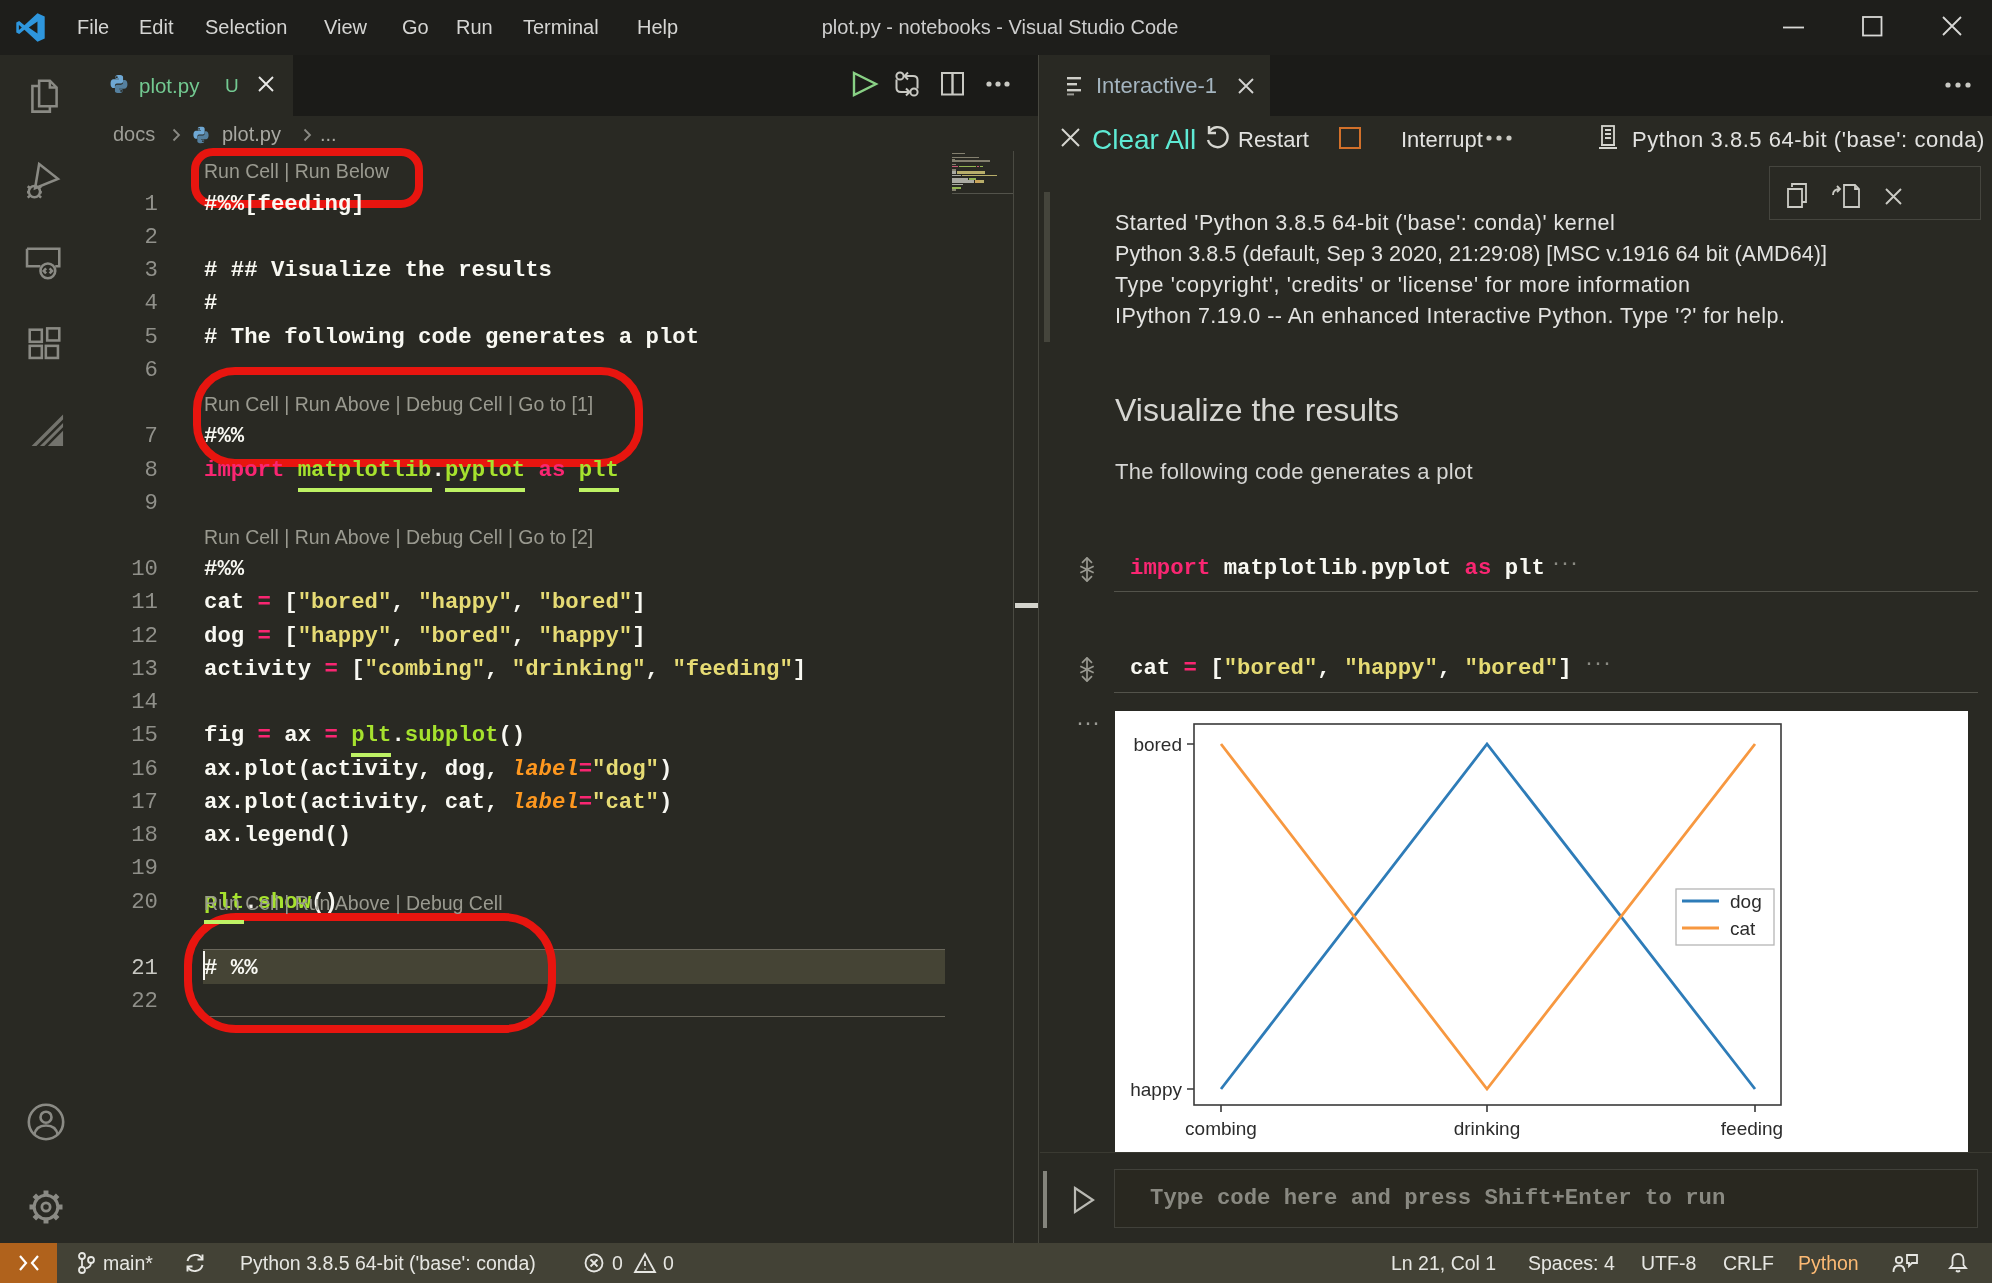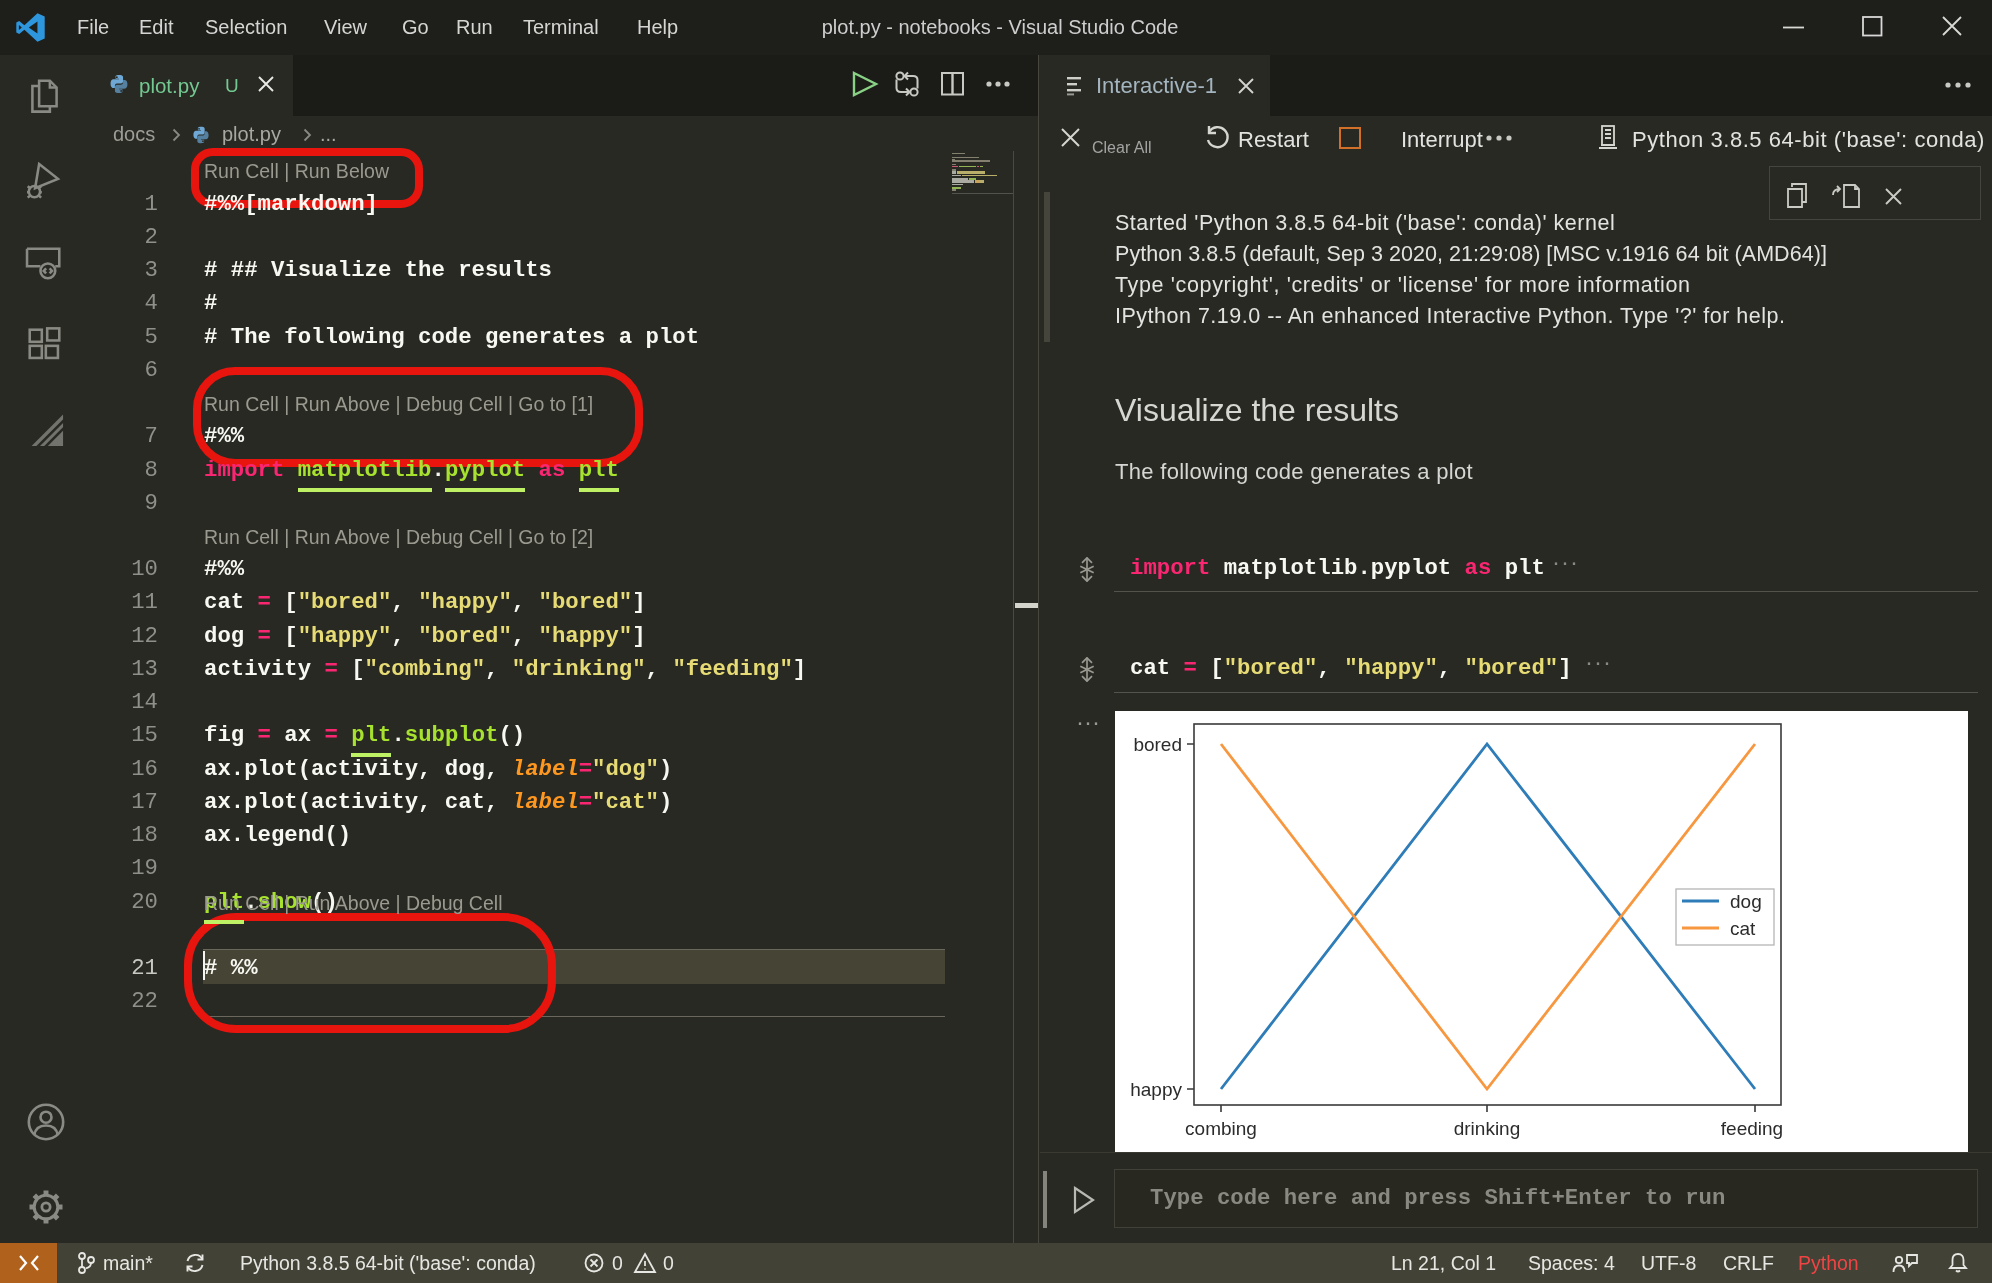--- a/index.html
+++ b/index.html
@@ -104,21 +104,21 @@
   <svg class="abs" style="left:301px;top:127px;" width="12" height="16" viewBox="0 0 12 16">
       <path d="M3.5 2.5 9 8 3.5 13.5" stroke="#8a8a84" stroke-width="1.8" fill="none"></path>
     </svg>
   <div class="abs" style="left:320px;top:116px;height:36px;line-height:36px;font-size:20px;color:#a8a8a2;">...</div>
 
   
   <div id="codearea" style="position:relative;z-index:3;">
     <div class="cl" style="top:154.4px;">Run Cell | Run Below</div>
     <div class="crow" style="top:187.6px;">
         <span class="ln">1</span>
-        <span class="cd c">#%%[markdown]</span>
+        <span class="cd c">#%%[feeding]</span>
       </div>
     <div class="crow" style="top:220.9px;">
         <span class="ln">2</span>
       </div>
     <div class="crow" style="top:254.1px;">
         <span class="ln">3</span>
         <span class="cd c"># ## Visualize the results</span>
       </div>
     <div class="crow" style="top:287.3px;">
         <span class="ln">4</span>
@@ -259,21 +259,21 @@
           <circle cx="25" cy="5" r="2.6"></circle>
         </g>
   </svg>
   </g>
 
   
   <div id="ptoolbar">
     <svg class="abs" style="left:1059px;top:126px;" width="23" height="23" viewBox="0 0 23 23">
         <path stroke="#d6d6d0" stroke-width="2" d="M3 3 20 20 M20 3 3 20"></path>
       </svg>
-    <div class="abs" style="left:1092px;top:124px;height:48px;line-height:47px;font-size:16px;color:#a3a3a3;">Clear All</div>
+    <div class="abs" style="left:1092px;top:116px;height:48px;line-height:47px;font-size:28px;color:#5eead4;">Clear All</div>
     <svg class="abs" style="left:1203px;top:124px;" width="28" height="28" viewBox="0 0 28 28">
       <path d="M6 8 A 10 10 0 1 1 5 16" fill="none" stroke="#d6d6d0" stroke-width="2.4"></path>
       <path d="M6 2 L6 9 L13 9" fill="none" stroke="#d6d6d0" stroke-width="2.4"></path>
     </svg>
     <div class="abs" style="left:1238px;top:116px;height:48px;line-height:47px;font-size:22px;color:#e2e2e0;">Restart</div>
     <rect class="abs" style="left:1339px;top:127px;width:22px;height:22px;border:2.5px solid #d2702a;box-sizing:border-box;"></rect>
     <div class="abs" style="left:1370px;top:116px;height:48px;line-height:47px;font-size:22px;color:#e2e2e0;margin-left:31px;">Interrupt</div>
     <svg class="abs" style="left:1484px;top:133px;" width="32" height="10" viewBox="0 0 32 10">
       <g fill="#c9c9c3">
           <circle cx="5" cy="5" r="2.6"></circle>
@@ -435,21 +435,21 @@
           <path d="M12 2 22 20 2 20 Z"></path>
           <path d="M12 9 V14"></path>
           <path d="M12 16.5 V17.5"></path>
         </g>
     </svg>
     <div class="abs" style="left:663px;top:1243px;height:40px;line-height:40px;font-size:19.5px;color:#e6e6e2;">0</div>
     <div class="abs" style="left:1391px;top:1243px;height:40px;line-height:40px;font-size:19.5px;color:#e6e6e2;">Ln 21, Col 1</div>
     <div class="abs" style="left:1528px;top:1243px;height:40px;line-height:40px;font-size:19.5px;color:#e6e6e2;">Spaces: 4</div>
     <div class="abs" style="left:1641px;top:1243px;height:40px;line-height:40px;font-size:19.5px;color:#e6e6e2;">UTF-8</div>
     <div class="abs" style="left:1723px;top:1243px;height:40px;line-height:40px;font-size:19.5px;color:#e6e6e2;">CRLF</div>
-    <div class="abs" style="left:1798px;top:1243px;height:40px;line-height:40px;font-size:19.5px;color:#ef4444;">Python</div>
+    <div class="abs" style="left:1798px;top:1243px;height:40px;line-height:40px;font-size:19.5px;color:#fdba74;">Python</div>
     <svg class="abs" style="left:1891px;top:1252px;" width="28" height="24" viewBox="0 0 28 24">
       <g stroke="#e6e6e2" stroke-width="1.8" fill="none">
         <circle cx="8" cy="8" r="3.2"></circle>
           <path d="M2.5 20 Q2.5 13.5 8 13.5 Q13.5 13.5 13.5 20"></path>
         <path d="M16 3 H26 V11 H21 L18 14 V11 H16 Z"></path>
       </g>
     </svg>
     <svg class="abs" style="left:1946px;top:1251px;" width="24" height="24" viewBox="0 0 24 24">
       <g stroke="#e6e6e2" stroke-width="1.8" fill="none">
         <path d="M12 3 C8 3 6.5 6 6.5 9 L6.5 14 L4 17 H20 L17.5 14 L17.5 9 C17.5 6 16 3 12 3 Z"></path>

